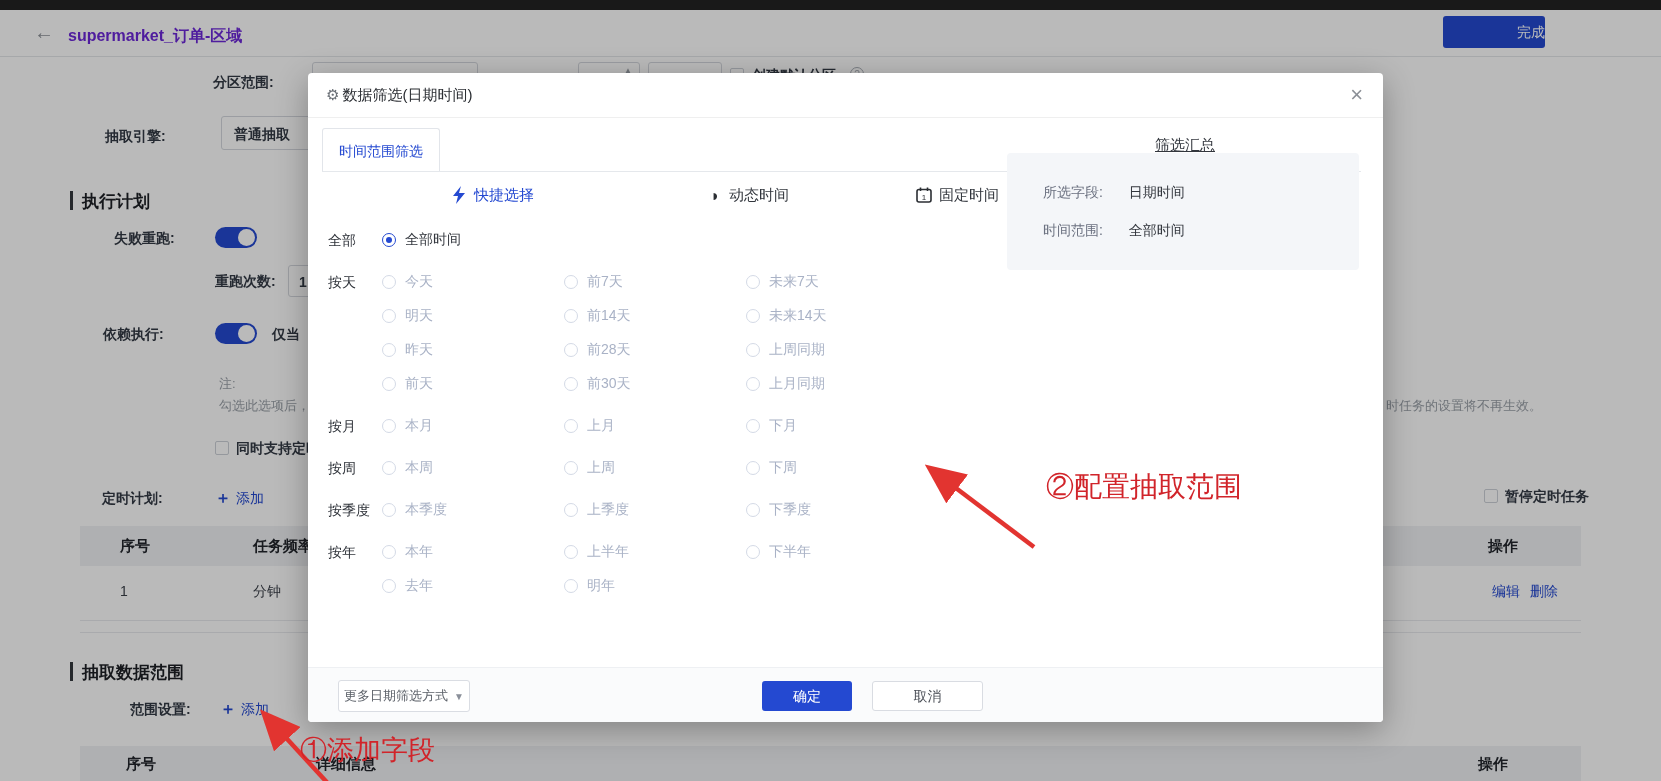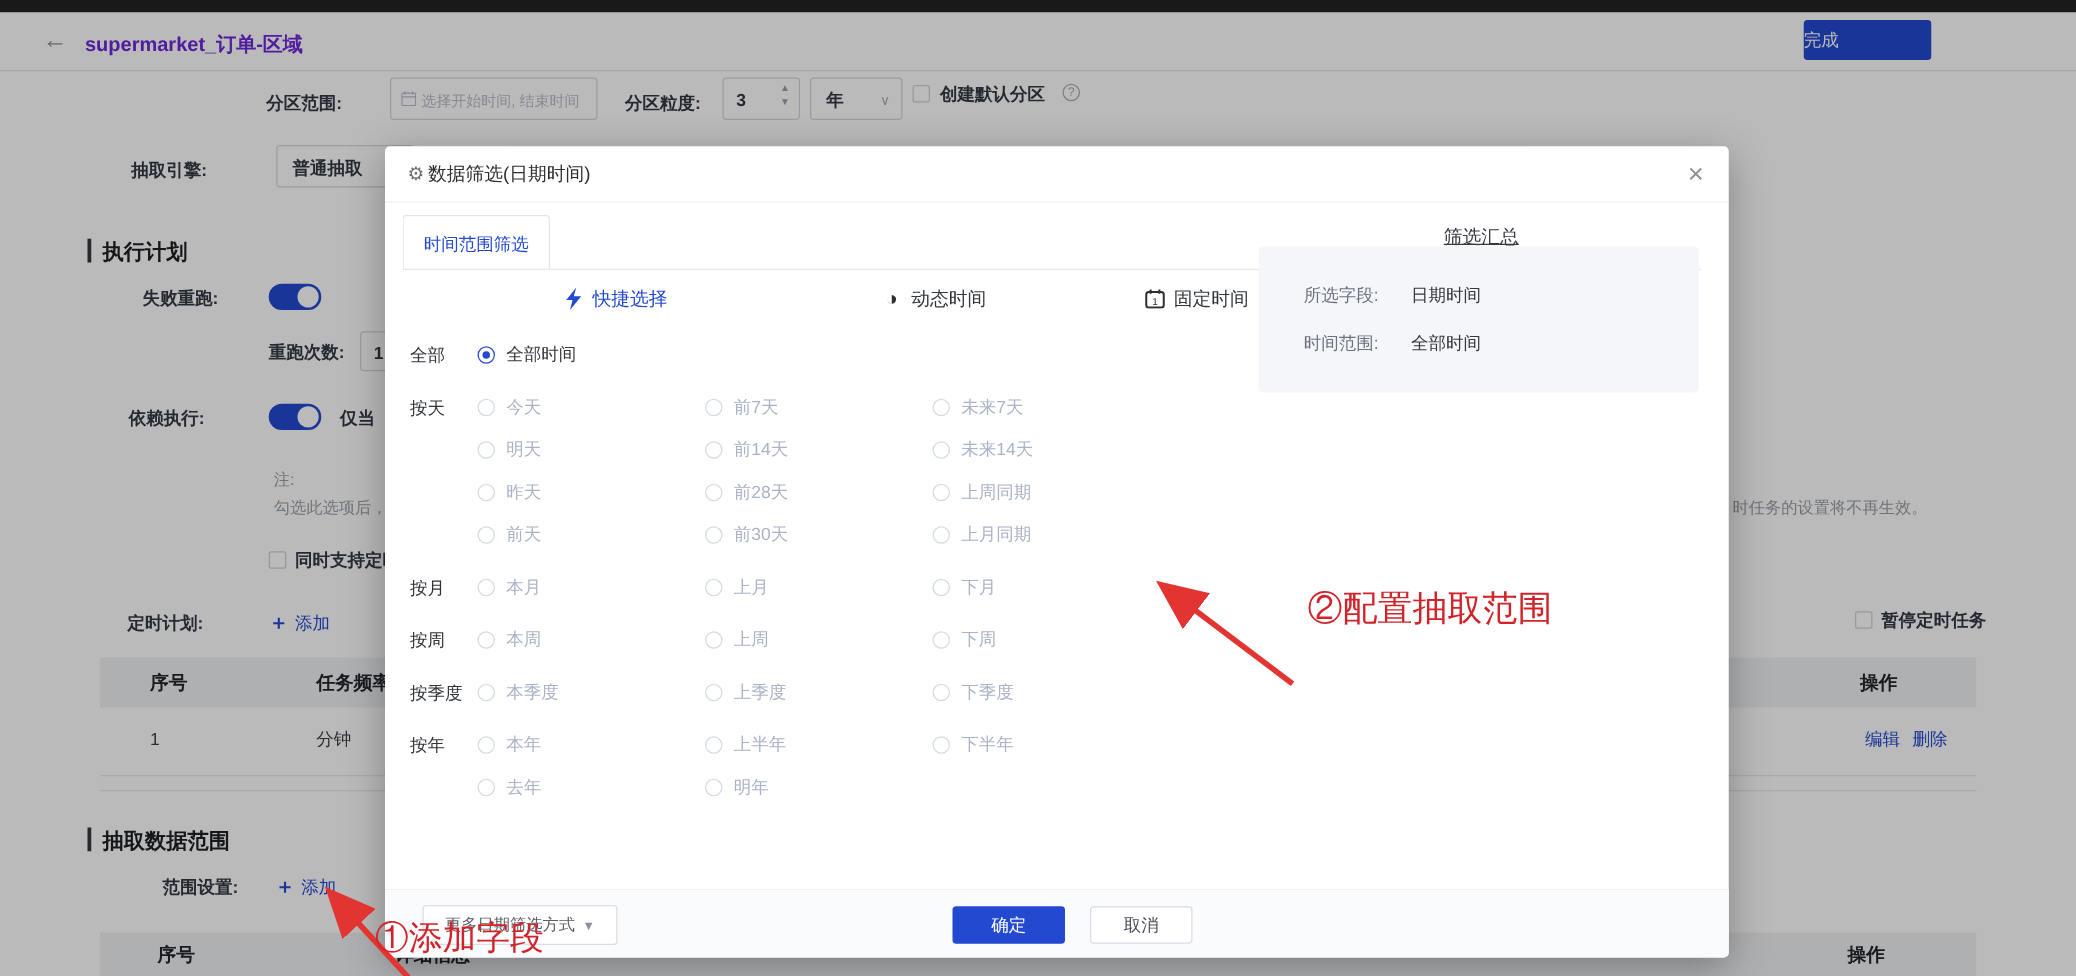--- a/index.html
+++ b/index.html
@@ -7,21 +7,21 @@
   body { font-family:"Liberation Sans", sans-serif; background:#fff; position:relative; overflow:hidden; }
   .abs { position:absolute; }
   .stage { position:relative; width:1661px; height:781px; background:#fff; }
 
   
   .topstrip { left:0; top:0; width:1661px; height:10px; background:#232323; }
   .appbar { left:0; top:10px; width:1661px; height:47px; background:#fff; border-bottom:1px solid #e4e6e9; }
   .back { left:34px; top:21px; font-size:20px; color:#8c9097; }
   .apptitle { left:68px; top:26px; font-size:16px; font-weight:bold; color:#6d28d9; }
   .donebtn { left:1443px; top:16px; width:102px; height:32px; background:#2449d1; color:#fff; font-size:14px;
-             border:none; border-radius:3px; text-align:left; line-height:32px; }
+             border:none; border-radius:3px; text-align:right; line-height:32px; }
   .lbl { font-size:14px; color:#333a45;font-weight:bold; }
   .glbl { font-size:13px; color:#9aa0a8; }
   .inputbox { background:#fff; border:1px solid #d5d8de; border-radius:3px; }
   .ph { font-size:12px; color:#b8bdc9; }
   .sectitle { font-size:17px; font-weight:bold; color:#1d2025; }
   .secbar { width:3px; height:19px; background:#33373d; }
   .toggle { width:42px; height:21px; border-radius:11px; background:#2449d1; position:absolute; }
   .toggle::after { content:""; position:absolute; right:2px; top:2px; width:17px; height:17px; border-radius:50%; background:#fff; }
   .chk { width:14px; height:14px; border:1px solid #cdd1d8; border-radius:2px; background:#fff; position:absolute; }
   .bluelink { color:#2449d1; font-size:14px; }
@@ -67,32 +67,32 @@
   .opt-label.sel { color:#33373e; }
 
   .sum-title { position:absolute; left:847px; top:63px; font-size:15px; color:#33373e;text-decoration:underline; }
   .sum-card { position:absolute; left:699px; top:80px; width:352px; height:117px; background:#f4f6f9; border-radius:4px; }
   .sum-row { position:absolute; font-size:14px; }
   .sum-lab { color:#6b7180; }
   .sum-val { color:#33373e; margin-left:22px; }
 
   .m-footer { position:absolute; left:0; bottom:0; width:100%; height:55px; background:#fafbfc;
               border-top:1px solid #eef0f3; border-radius:0 0 4px 4px; }
-  .more-dd { position:absolute; left:30px; top:12px; width:156px; height:32px; background:#fff; border:1px solid #dadde3;
+  .more-dd { position:absolute; left:30px; top:12px; width:132px; height:32px; background:#fff; border:1px solid #dadde3;
              border-radius:3px; font-size:13px; color:#5c6169; text-align:center; line-height:30px; }
   .more-dd .dd-caret { font-size:10px; color:#8a8f99; margin-left:6px; }
   .okbtn { position:absolute; left:454px; top:13px; width:90px; height:30px; background:#2449d1; color:#fff; font-size:14px;
            border:none; border-radius:3px; text-align:center; line-height:30px; }
-  .cancelbtn { position:absolute; left:564px; top:13px; width:82px; height:30px; background:#fff; color:#4b4f57; font-size:14px;
+  .cancelbtn { position:absolute; left:564px; top:13px; width:111px; height:30px; background:#fff; color:#4b4f57; font-size:14px;
                border:1px solid #d9dce2; border-radius:3px; text-align:center; line-height:28px; }
 
   
   .anno-svg { position:absolute; left:0; top:0; z-index:60; pointer-events:none; }
   .anno-text { position:absolute; z-index:61; font-family:"Liberation Serif", serif; color:#d1242a; font-size:28px; }
-  .z-mask { z-index:10; } .z-modal { z-index:20;margin-top:44px; }
+  .z-mask { z-index:10; } .z-modal { z-index:20; }
 </style>
 </head>
 <body>
 
 <div class="stage">
 
   <div class="abs topstrip"></div>
   <div class="abs appbar">
     <span class="abs back" style="left:34px;top:11px;">←</span>
     <span class="abs apptitle" style="left:68px;top:16px;">supermarket_订单-区域</span>

